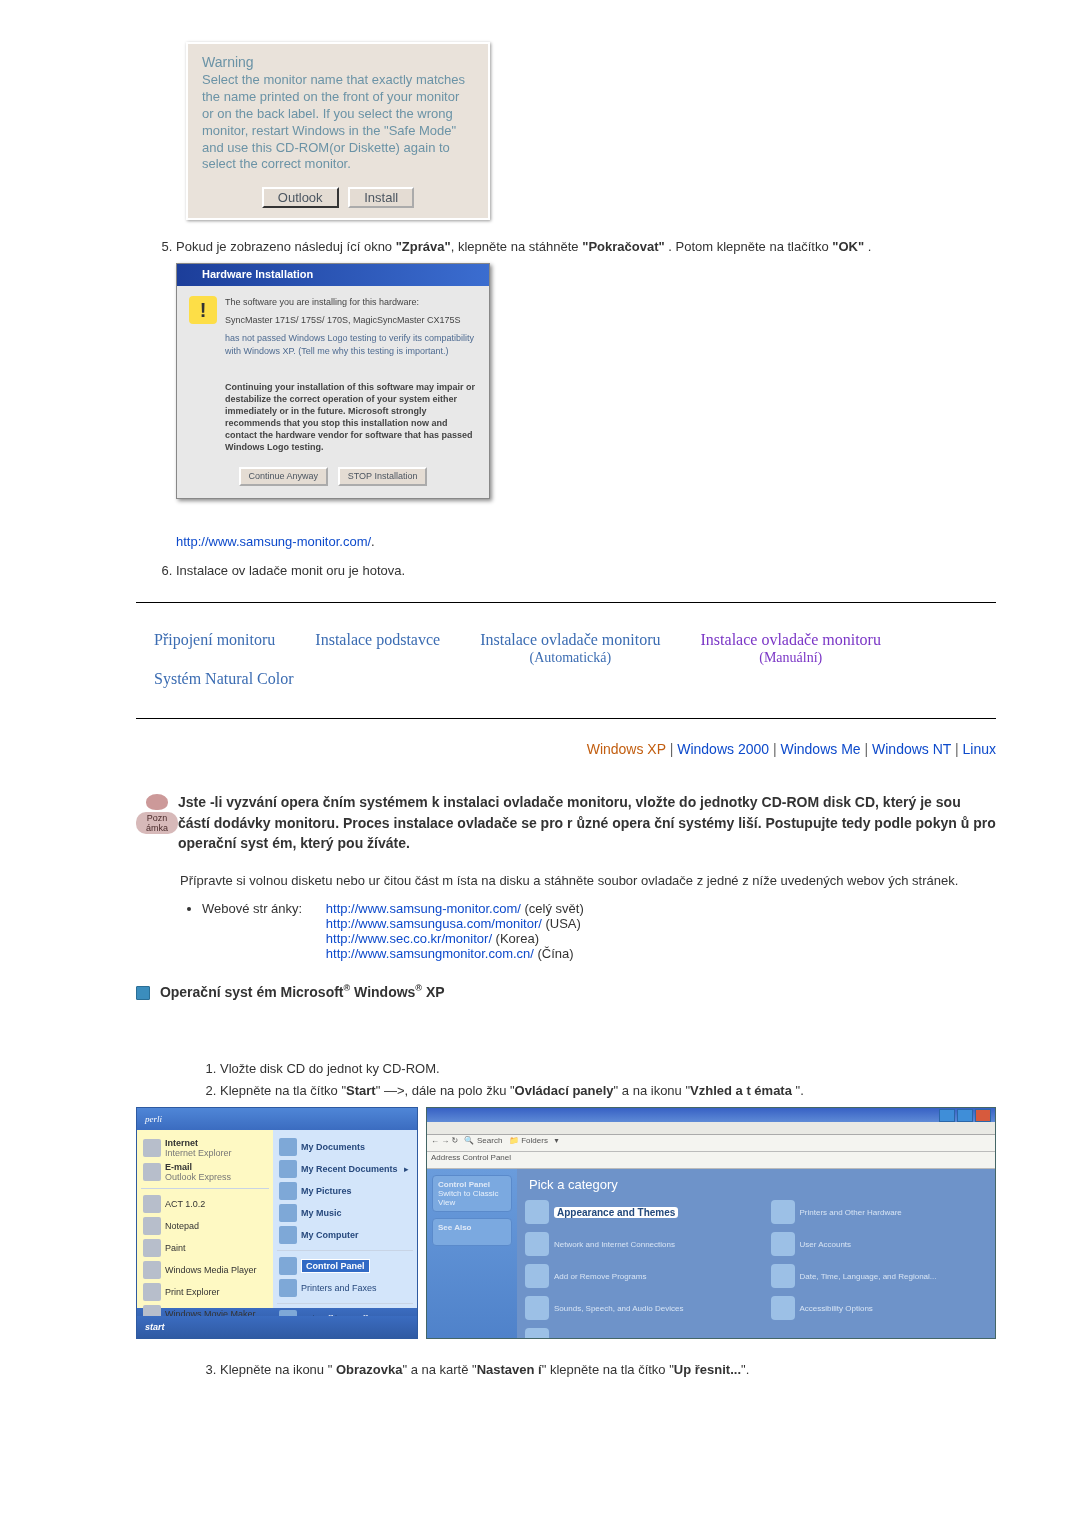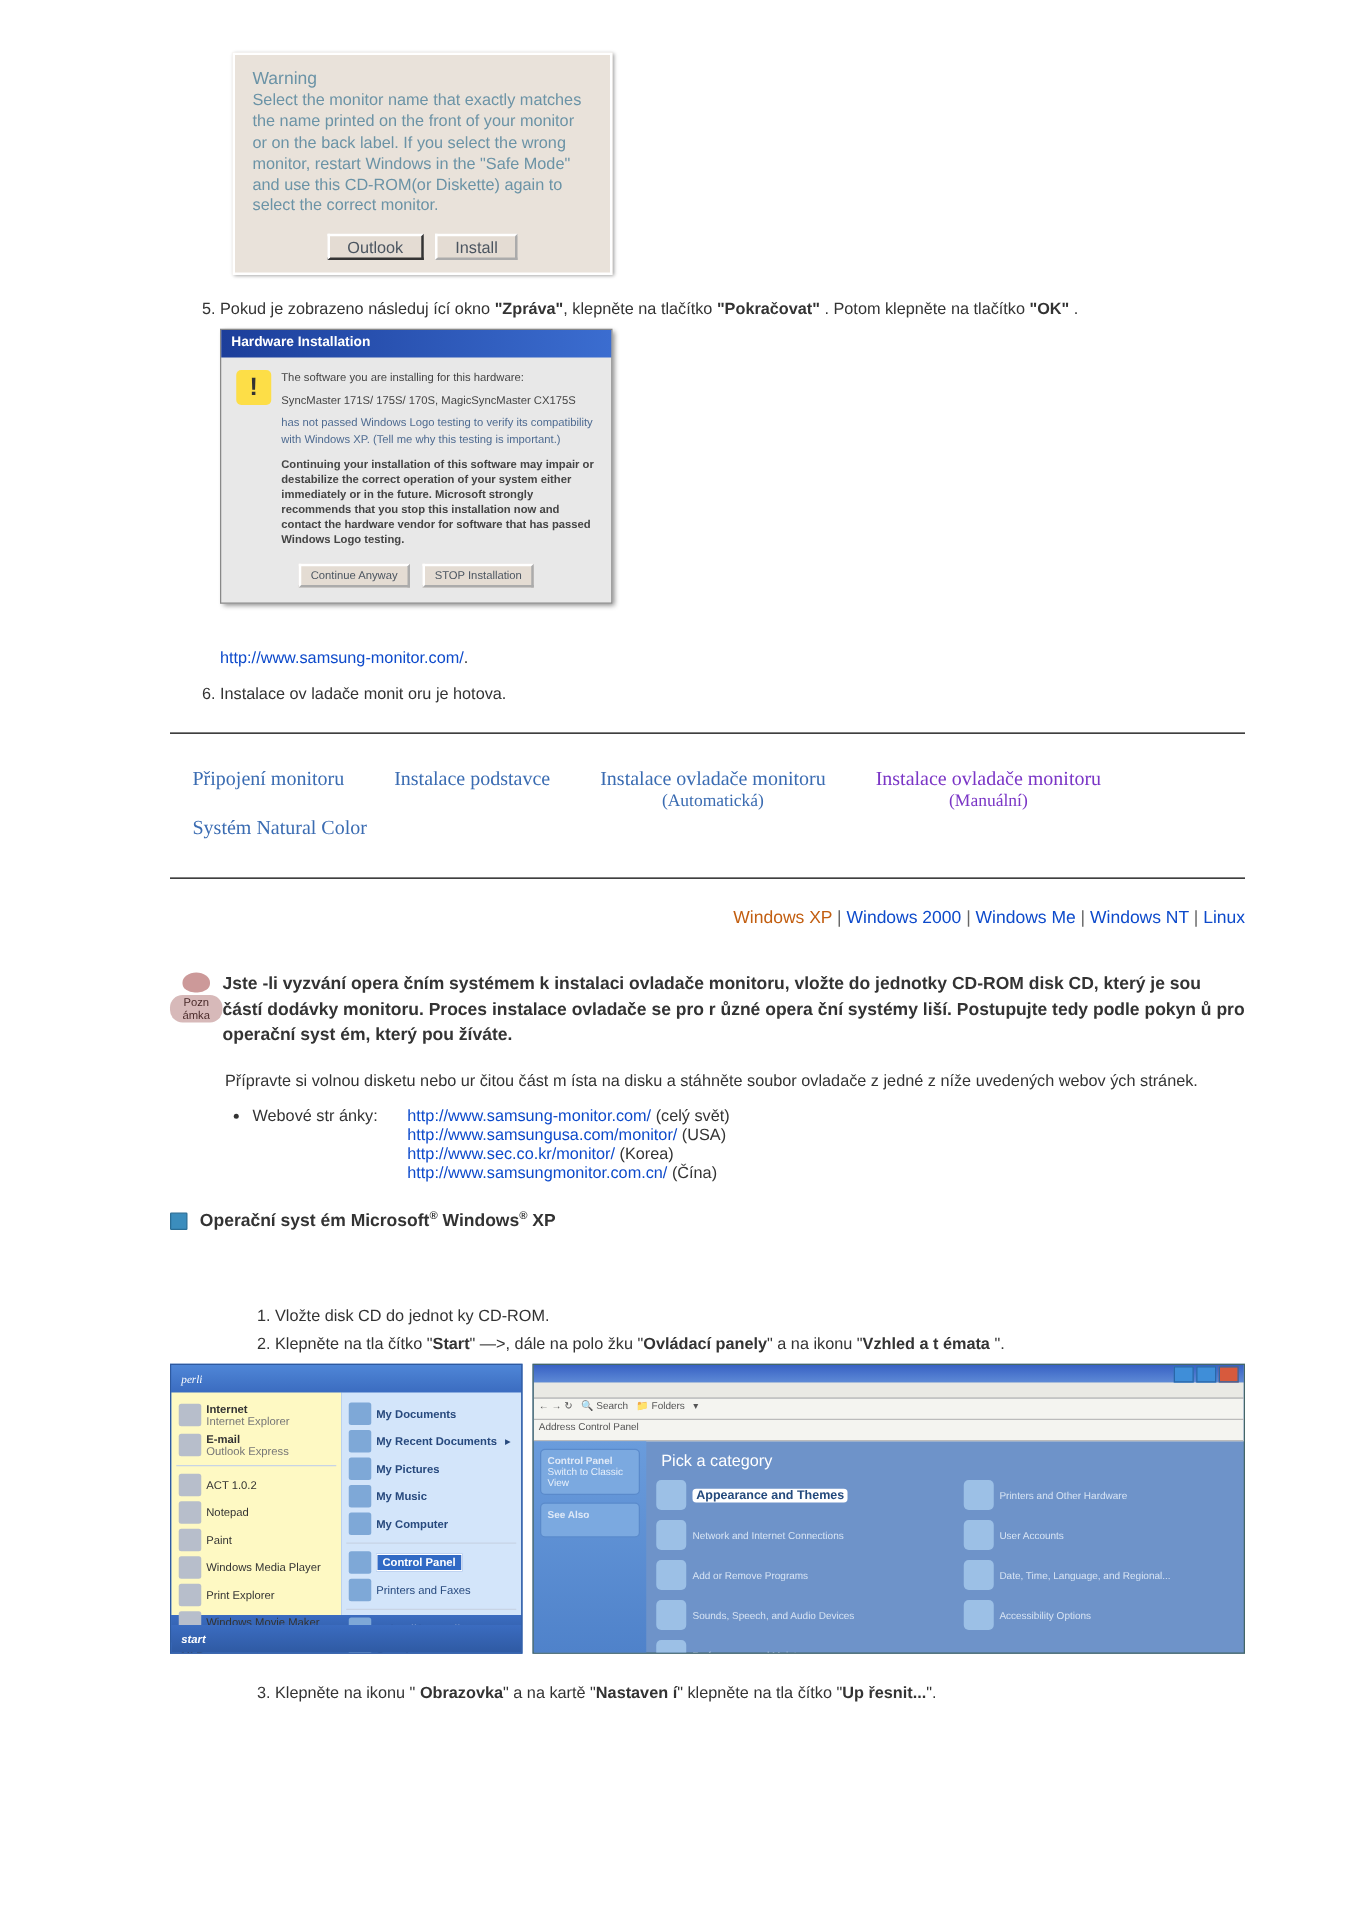--- a/index.html
+++ b/index.html
@@ -19,27 +19,27 @@
 .dlg1{width:300px;margin:2px auto 18px 50px;background:#E9E2DA;border:2px solid #fff;box-shadow:1px 1px 3px rgba(0,0,0,.4)}
 .dlg1 .body{padding:10px 14px 6px 14px}
 .dlg1 .body .hdr{color:#6B93A6;font-size:14px;margin-bottom:2px}
 .dlg1 .body .txt{color:#6B93A6;font-size:13px;line-height:1.3}
 .dlg1 .btnrow{text-align:center;padding:8px 0 10px}
 .btn{display:inline-block;border:2px outset #fff;background:#E4DCD3;color:#4b5560;font-size:13px;padding:1px 14px;margin:0 3px}
 .btn.ridge{border-top-color:#fff;border-left-color:#fff;border-bottom-color:#888;border-right-color:#888}
 
 
 .dlg2{width:312px;margin:6px 0 14px 0;background:#E8E8E8;border:1px solid #888;box-shadow:2px 2px 4px rgba(0,0,0,.45)}
-.dlg2 .title{background:linear-gradient(to right,#1C3E9A,#3B6DD0);color:#fff;font-weight:bold;font-size:11px;padding:3px 8px}
+.dlg2 .title{background:linear-gradient(to right,#1C3E9A,#3B6DD0);color:#fff;font-weight:bold;font-size:11px;padding:3px 25px}
 .dlg2 .inner{padding:10px 12px 6px 12px;display:flex}
 .dlg2 .icon{width:36px;flex:none}
 .dlg2 .icon div{width:28px;height:28px;background:#FDDE47;border-radius:4px;display:flex;align-items:center;justify-content:center;font-weight:bold;font-size:20px;color:#333}
 .dlg2 .txt{flex:1;font-size:9px;color:#444;line-height:1.35}
 .dlg2 .txt .a{margin-bottom:6px}
-.dlg2 .txt .b{color:#4E6B91;margin-bottom:8px}
+.dlg2 .txt .b{color:#4E6B91;margin-bottom:24px}
 .dlg2 .txt .c{font-weight:bold}
 .dlg2 .btnrow{text-align:center;padding:6px 0 12px}
 
 hr{border:none;border-top:1px solid #000;margin:22px 0}
 
 
 .tabs{font-family:Georgia,serif;font-size:16px;color:#3b6cb2;padding:4px 0 6px}
 .tabs .cell{display:inline-block;padding:2px 18px;text-align:center;vertical-align:top;line-height:1.15}
 .tabs .cell.active{color:#7b36c6}
 .tabs .sm{font-size:14px;display:block}
@@ -105,21 +105,21 @@
     <div class="txt">Select the monitor name that exactly matches the name printed on the front of your monitor or on the back label. If you select the wrong monitor, restart Windows in the "Safe Mode" and use this CD-ROM(or Diskette) again to select the correct monitor.</div>
   </div>
   <div class="btnrow">
     <span class="btn ridge">Outlook</span>
     <span class="btn">Install</span>
   </div>
 </div>
 
 <ol start="5">
  <li>
-   <span>Pokud je zobrazeno následuj ící okno </span><b>"Zpráva"</b><span>, klepněte na tlačítko  </span><b>"Pokračovat"</b><span> . Potom klepněte na tlačítko  </span><b>"OK"</b><span> .</span>
+   <span>Pokud je zobrazeno následuj ící okno </span><b>"Zpráva"</b><span>, klepněte na stáhněte  </span><b>"Pokračovat"</b><span> . Potom klepněte na tlačítko  </span><b>"OK"</b><span> .</span>
 
    
    <div class="dlg2">
      <div class="title">Hardware Installation</div>
      <div class="inner">
        <div class="icon">
                 <div>!</div>
               </div>
        <div class="txt">
          <div class="a">The software you are installing for this hardware:</div>

